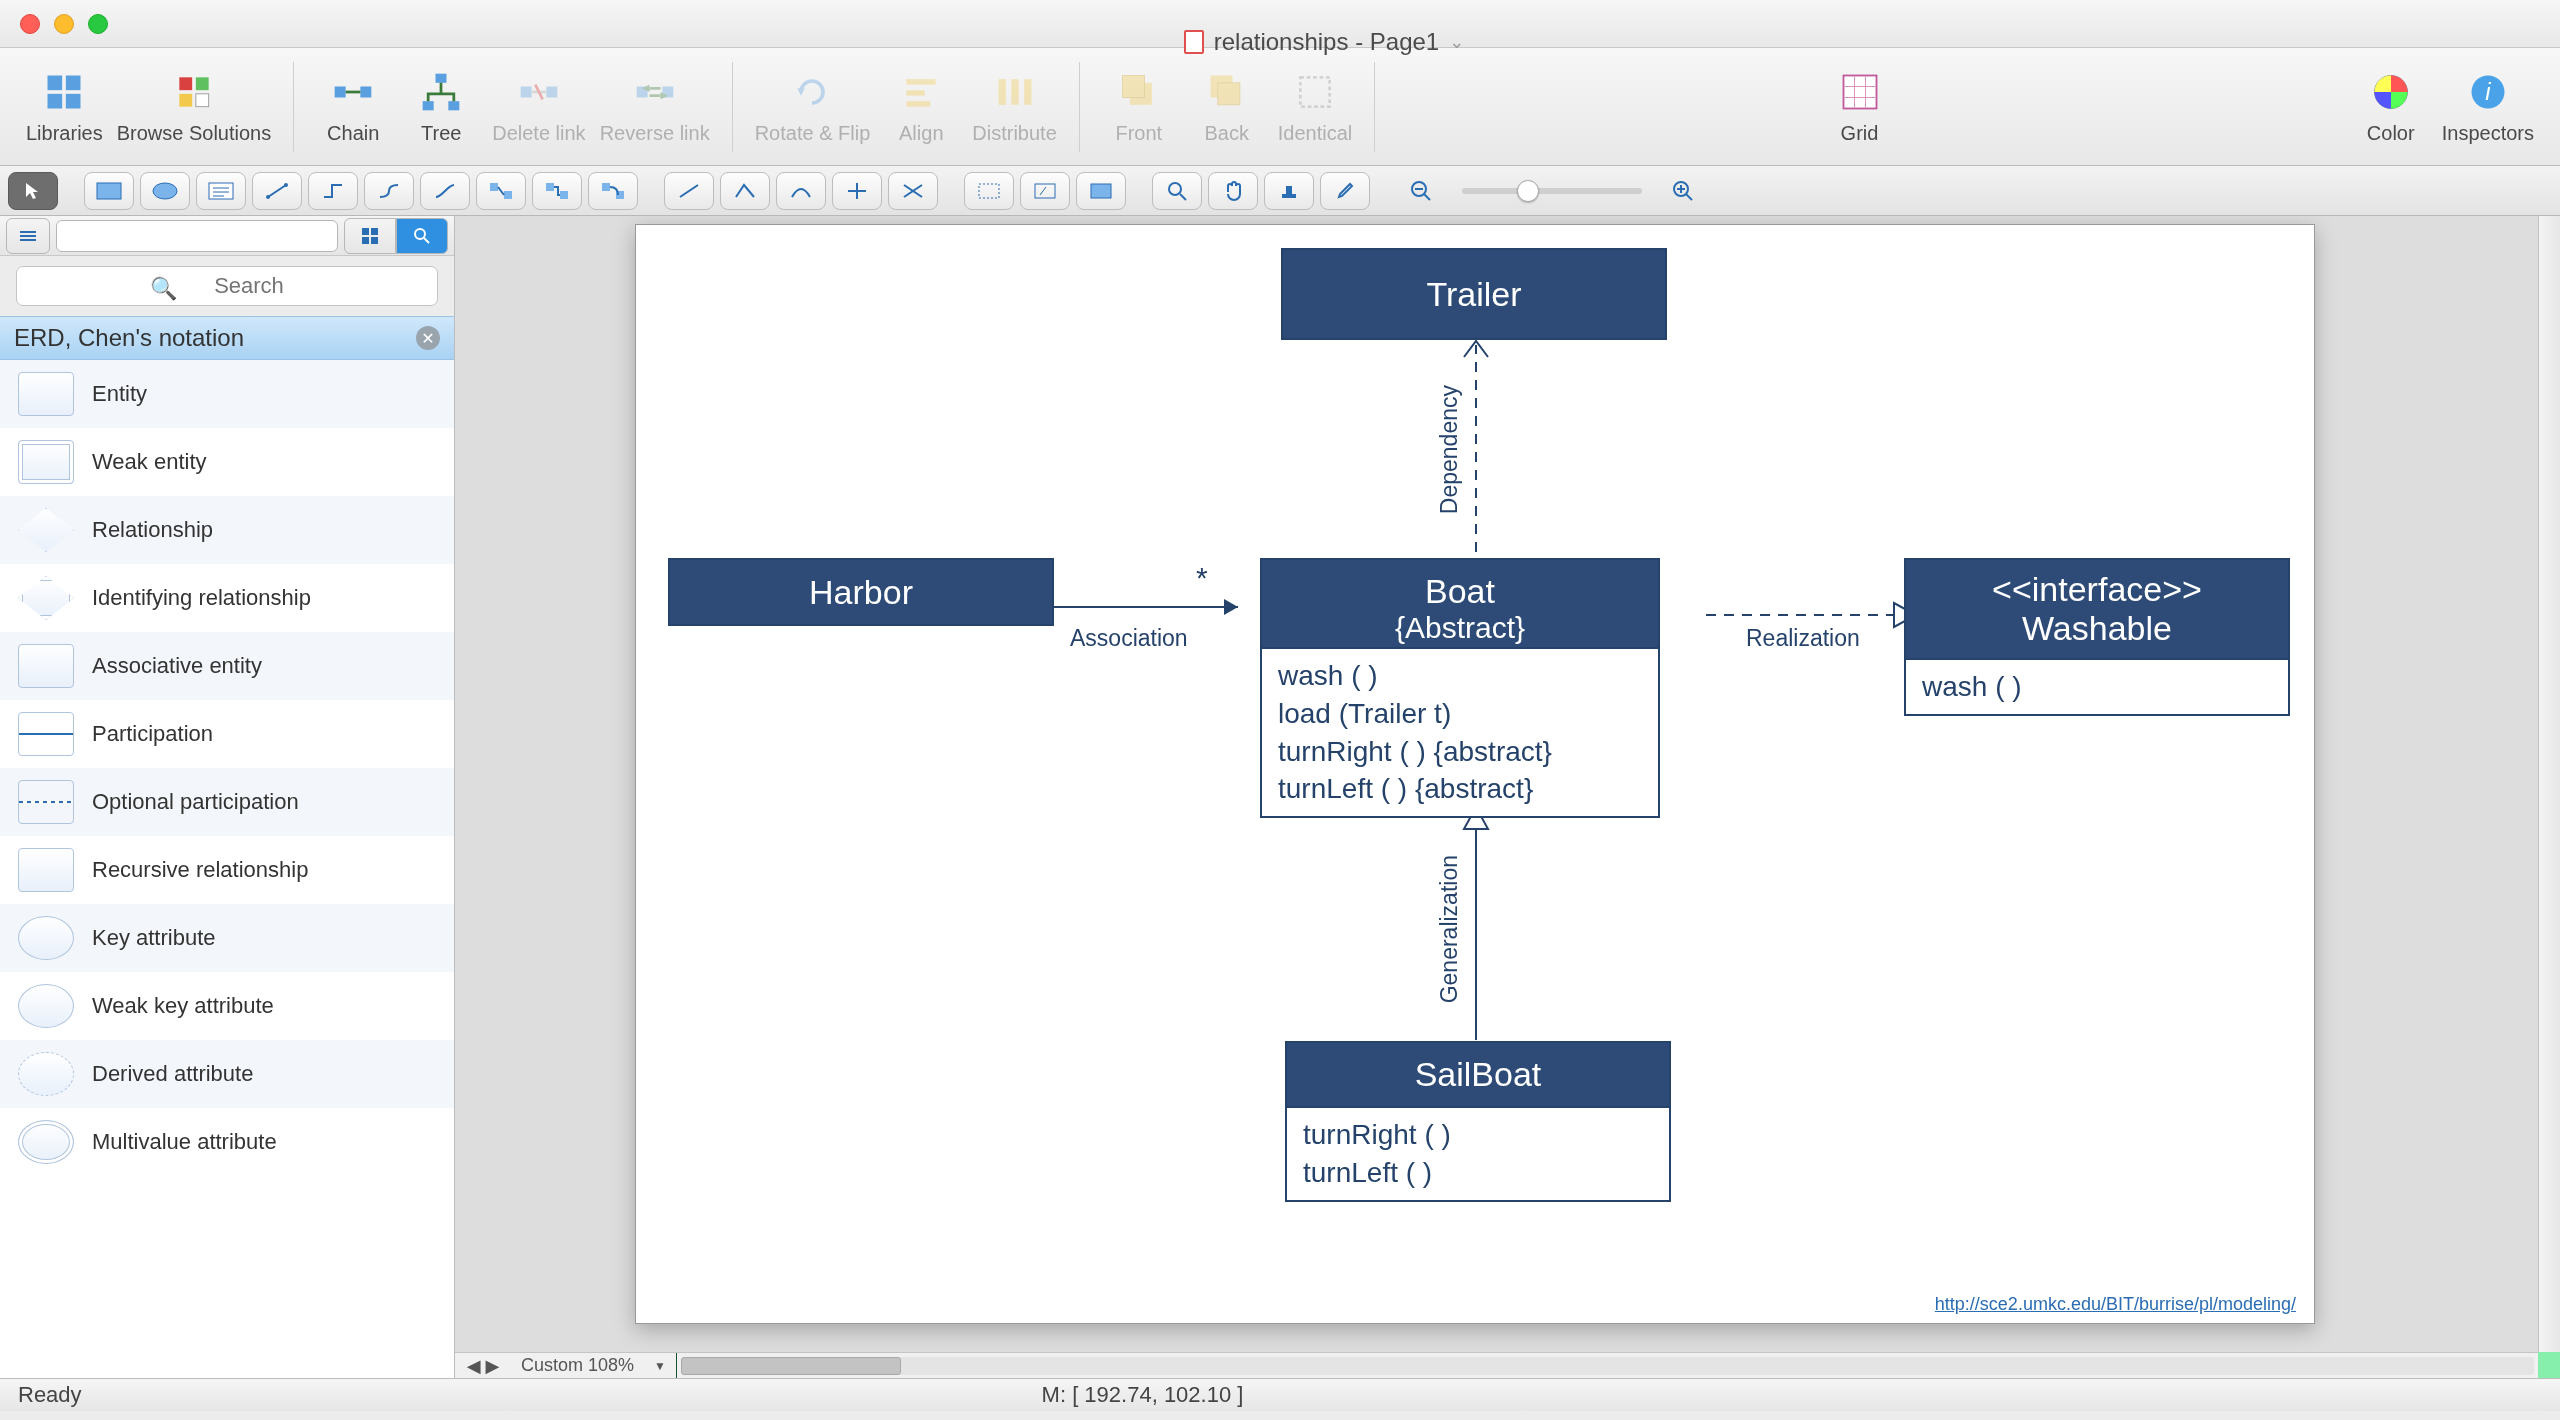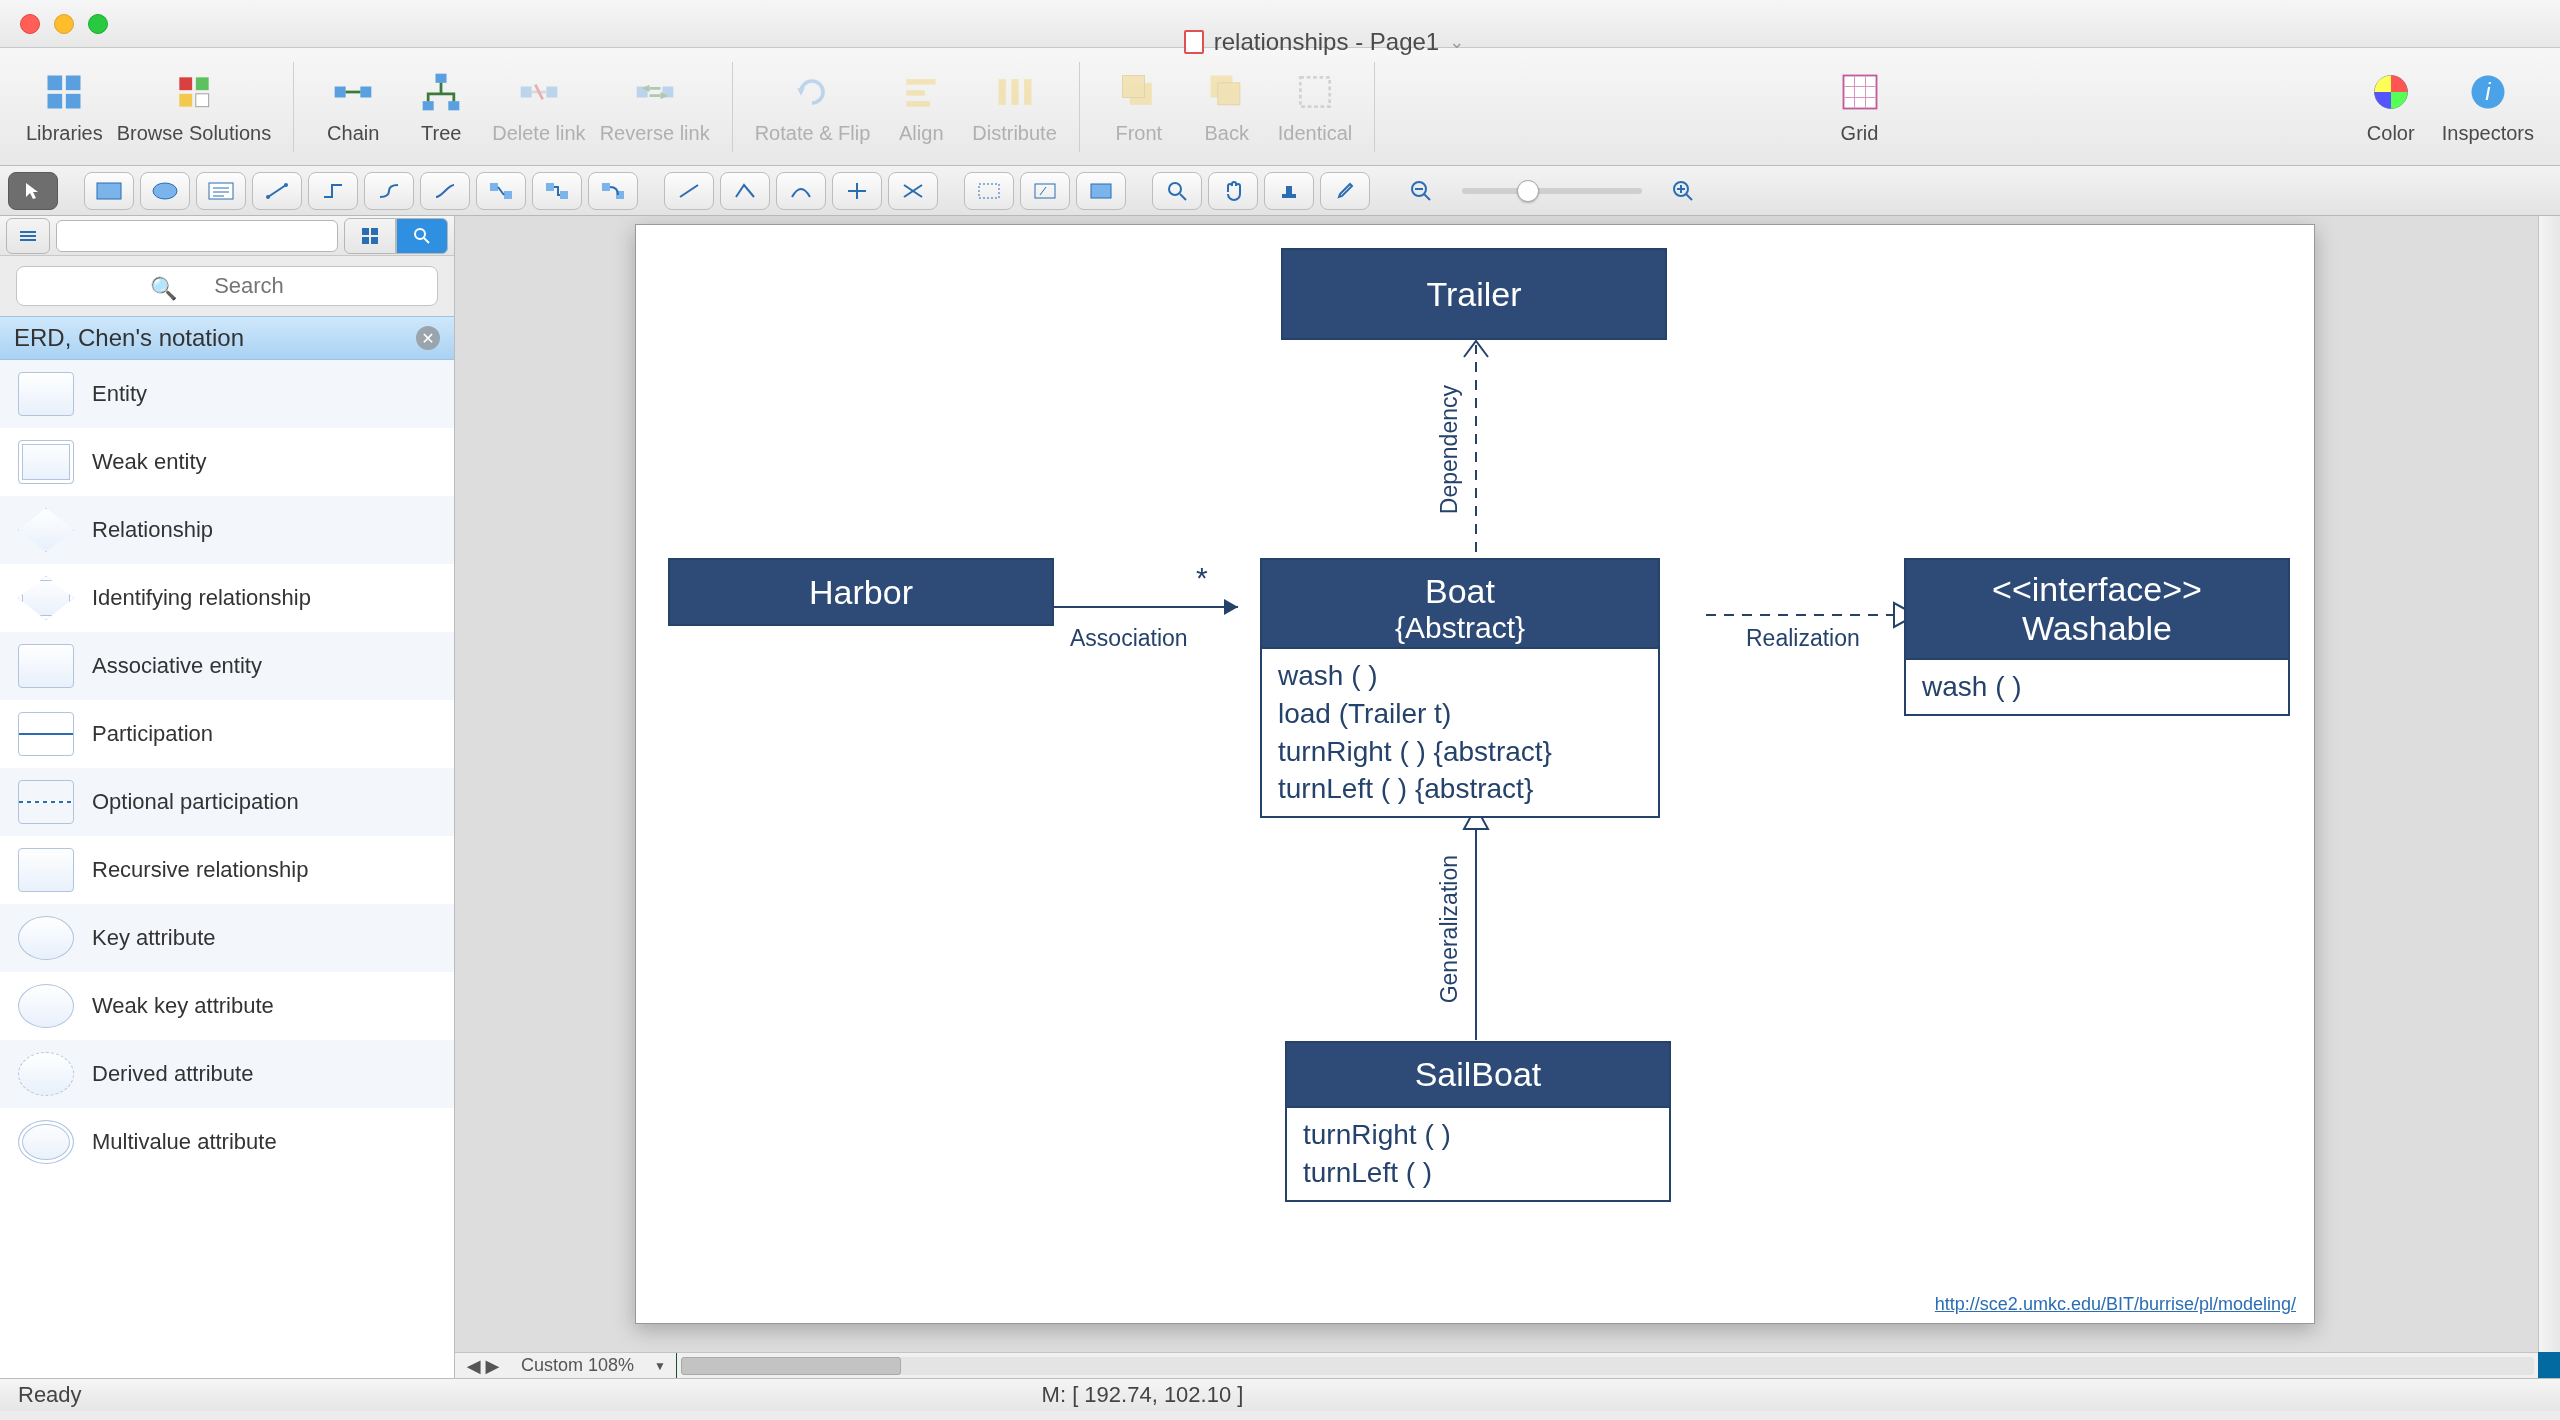--- a/index.html
+++ b/index.html
@@ -43,21 +43,21 @@
 .side-search input{width:100%;height:40px;border:1px solid #c4c4c4;border-radius:8px;background:#fff;padding-left:44px;font-size:22px;}
 .side-search{position:relative;}
 .side-search .mag{position:absolute;left:150px;top:20px;color:#9a9a9a;font-size:22px;}
 .lib-header{height:44px;background:linear-gradient(#cfe7fb,#a9d2f3);border-top:1px solid #9cc3e6;border-bottom:1px solid #9cc3e6;display:flex;align-items:center;padding:0 14px;font-size:24px;color:#333;justify-content:space-between;}
 .lib-header .x{width:24px;height:24px;border-radius:50%;background:#9aa4ad;color:#fff;font-size:16px;display:flex;align-items:center;justify-content:center;}
 .lib-list{flex:1;overflow:auto;background:#fff;}
 .lib-item{display:flex;align-items:center;gap:18px;padding:12px 18px;font-size:22px;color:#333;}
 .lib-item:nth-child(odd){background:#f3f6fb;}
 .lib-ic{width:56px;height:44px;border:1px solid #b0c4de;background:linear-gradient(#fff,#e8f0fb);border-radius:4px;flex-shrink:0;}
 
-.canvas-wrap{flex:1;position:relative;background:#0369a1;}
+.canvas-wrap{flex:1;position:relative;background:#86efac;}
 .canvas-scroll{position:absolute;inset:0 22px 26px 0;overflow:auto;background:#ddd;}
 .page{margin:8px 8px 0 180px;width:1680px;height:1100px;background:#fff;border:1px solid #999;box-shadow:0 6px 20px rgba(0,0,0,.25);position:relative;}
 .vscroll{position:absolute;right:0;top:0;bottom:26px;width:22px;background:linear-gradient(90deg,#f4f4f4,#e6e6e6);border-left:1px solid #c4c4c4;}
 .hscroll-row{position:absolute;left:0;right:22px;bottom:0;height:26px;background:#f0f0f0;border-top:1px solid #c4c4c4;display:flex;align-items:center;font-size:18px;color:#555;}
 .hscroll-row .zoom{padding:0 10px;border-right:1px solid #14532d;height:100%;display:flex;align-items:center;gap:20px;justify-content:flex-end;}
 .hscroll-row .bar{flex:1;height:18px;background:#e4e4e4;margin:0 4px;border-radius:3px;position:relative;}
 .hscroll-row .bar .th{position:absolute;left:0;top:0;height:100%;width:220px;background:#c3c3c3;border:1px solid #a9a9a9;border-radius:3px;}
 
 .box{position:absolute;border:2px solid #25426b;background:#2d4b76;color:#fff;display:flex;flex-direction:column;}
 .box .head{font-size:34px;text-align:center;padding:10px 6px;}
@@ -447,21 +447,21 @@
         </div>
       <div class="seg last" style="margin-right:6px;">
           <svg width="18" height="18">
             <circle cx="7" cy="7" r="5" fill="none" stroke="#fff" stroke-width="2"></circle>
             <line x1="11" y1="11" x2="16" y2="16" stroke="#fff" stroke-width="2"></line>
           </svg>
         </div>
     </div>
     <div class="side-search">
       <span class="mag">🔍</span>
-      <input style="text-align: center;" placeholder="Search">
+      <input style="text-align: center; border-radius: 7px;" placeholder="Search">
     </div>
     <div class="lib-header">
       <span>ERD, Chen's notation</span>
       <span class="x">✕</span>
     </div>
     <div class="lib-list">
       <div class="lib-item">
           <div class="lib-ic"></div>
           <span>Entity</span>
         </div>

